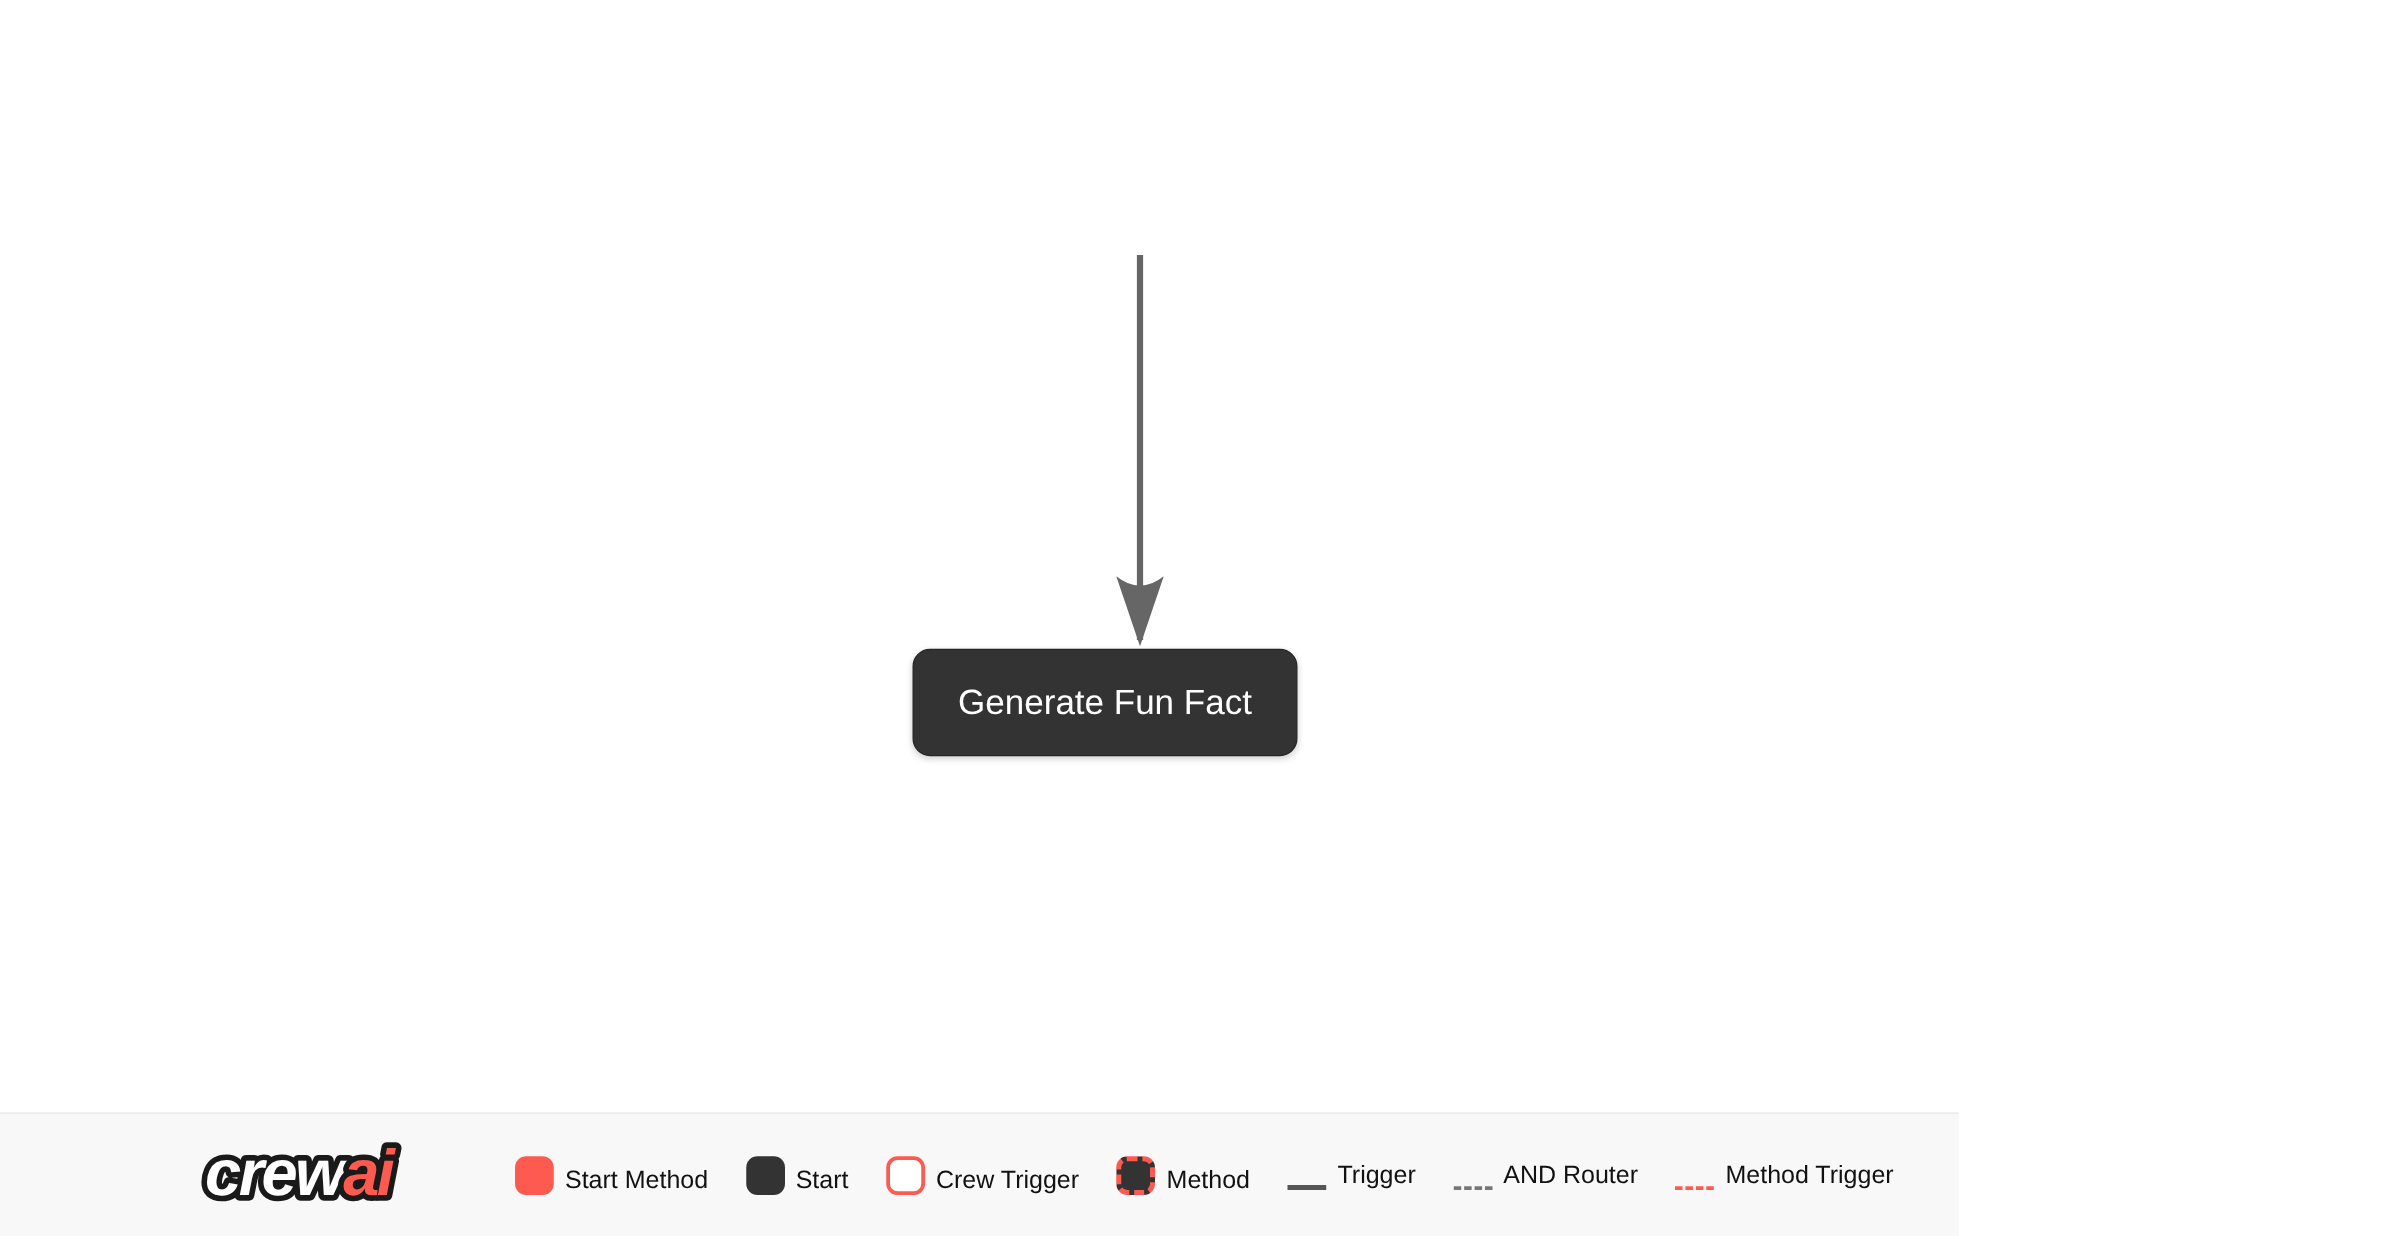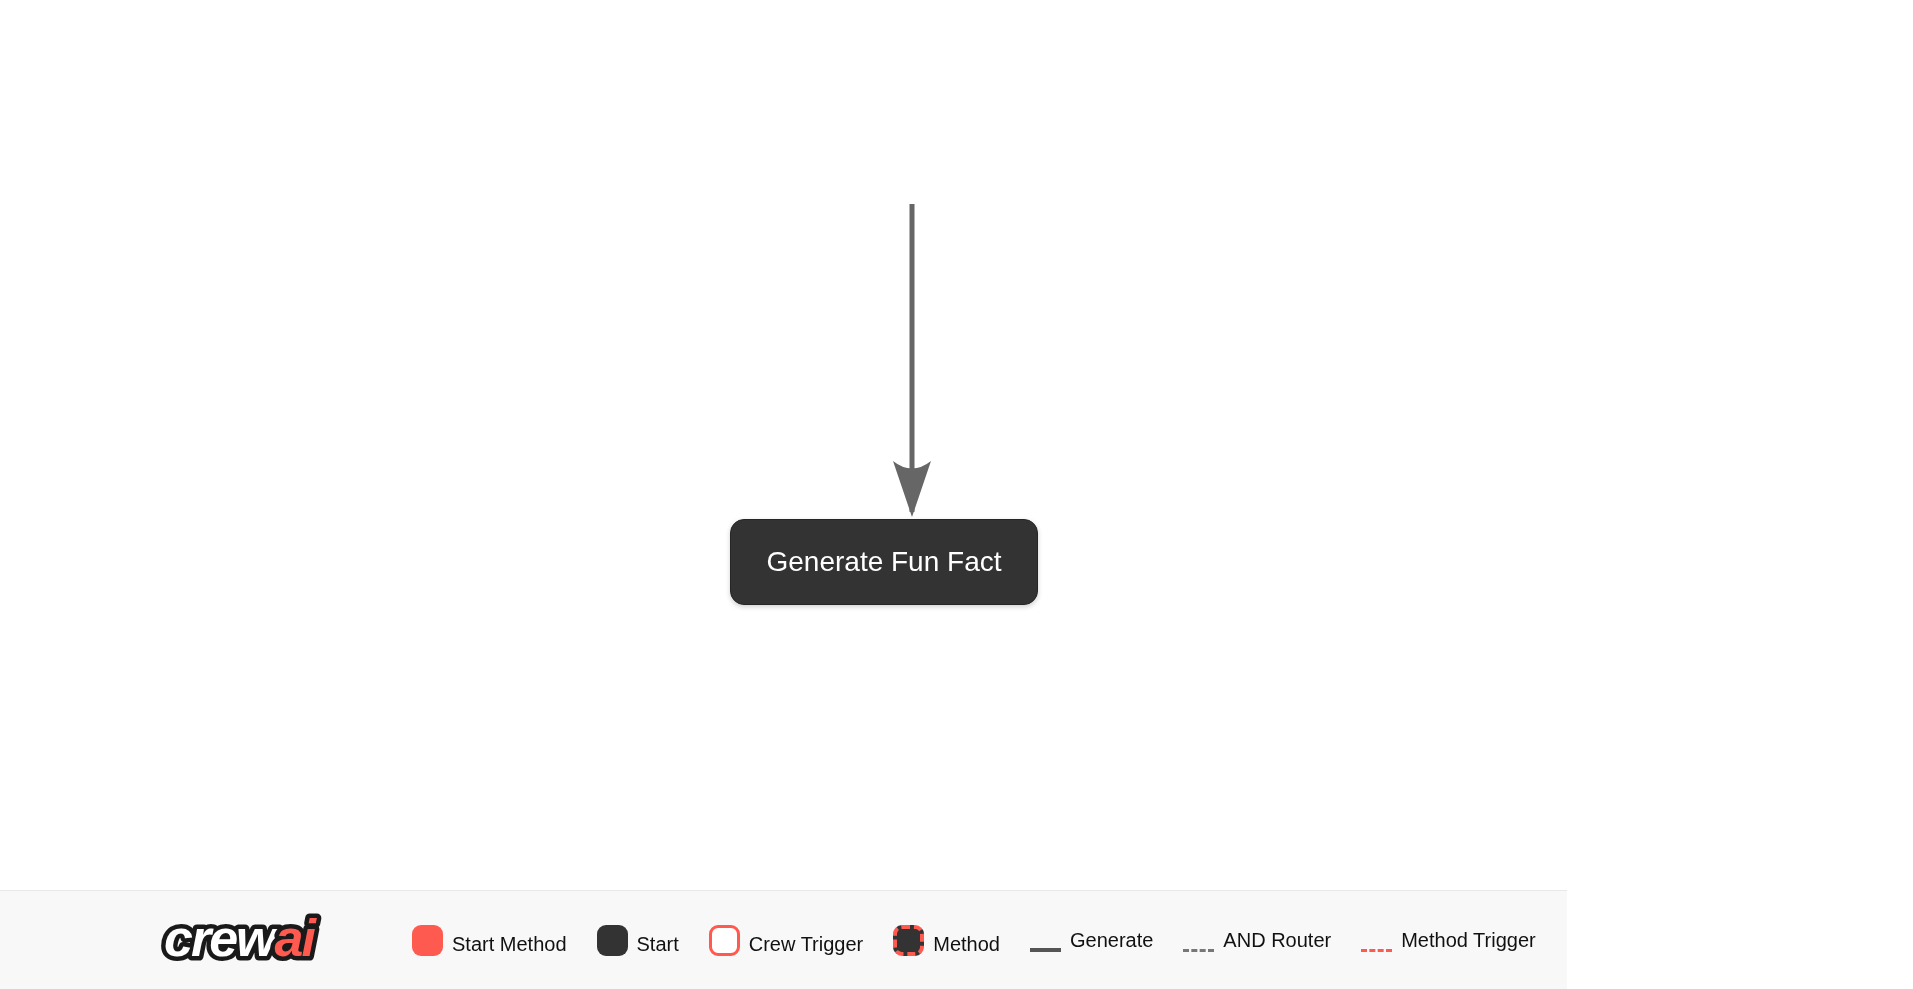--- a/index.html
+++ b/index.html
@@ -141,21 +141,21 @@
     <span class="legend-label">Crew Trigger</span>
   </div>
 
   <div class="legend-item">
     <span class="swatch router"></span>
     <span class="legend-label">Method</span>
   </div>
 
   <div class="legend-item">
     <span class="line-swatch trigger"></span>
-    <span class="legend-label">Generate</span>
+    <span class="legend-label">Trigger</span>
   </div>
 
   <div class="legend-item">
     <span class="line-swatch and-trigger"></span>
     <span class="legend-label">AND Router</span>
   </div>
 
   <div class="legend-item">
     <span class="line-swatch router-trigger"></span>
     <span class="legend-label">Method Trigger</span>

